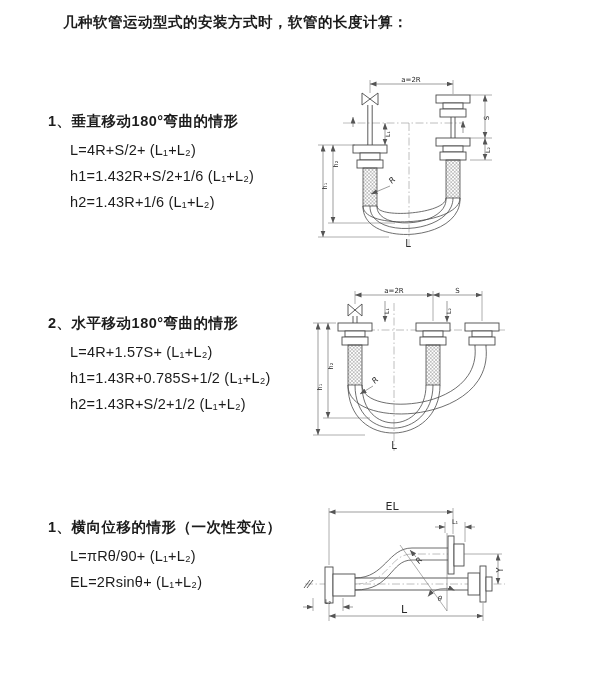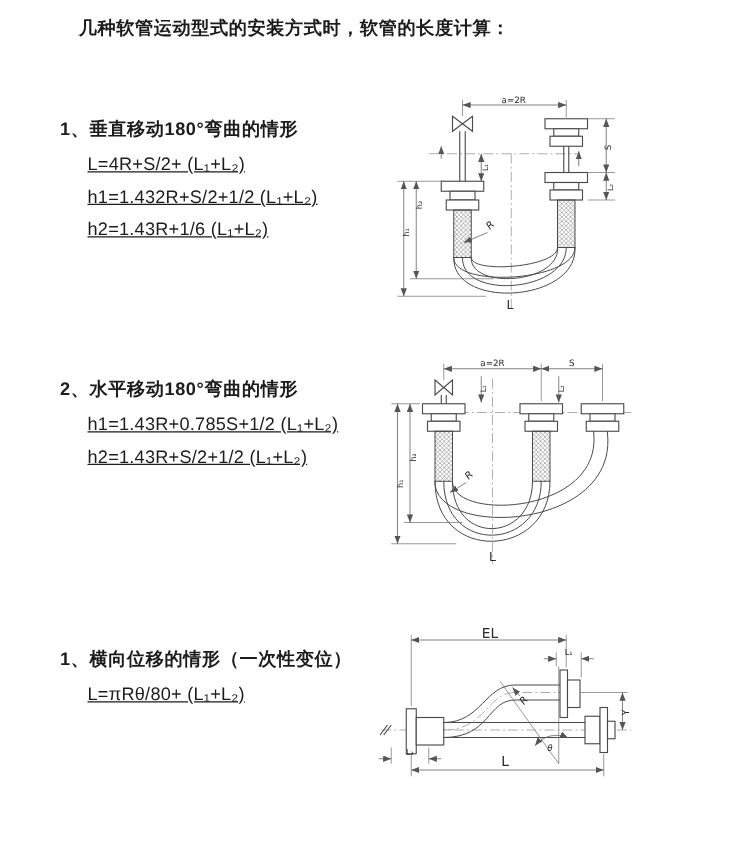--- a/index.html
+++ b/index.html
@@ -7,58 +7,60 @@
     width:600px;height:675px;position:relative;background:#ffffff;
     font-family:"Liberation Sans","DejaVu Sans",sans-serif;color:#1c1c1c;
     overflow:hidden;
   }
   .title{
     position:absolute;left:34px;top:13px;font-size:14.5px;font-weight:bold;
     letter-spacing:0.5px;white-space:nowrap;margin-left:29px;
   }
   .sec{position:absolute;left:48px;}
   .sec .heading{font-size:14.5px;font-weight:bold;letter-spacing:0.5px;height:18px;white-space:nowrap;}
-  .formulas{margin:7px 0 0 22px;text-decoration:underline;}
+  .formulas{margin:7px 0 0 22px;}
   .formula{font-size:14.5px;line-height:26px;height:26px;white-space:nowrap;letter-spacing:0.2px;}
   .dwg{position:absolute;}
   svg{display:block;}
   svg text{fill:#2a2a2a;font-family:"DejaVu Sans",sans-serif;}
   .ln{stroke:#4a4a4a;stroke-width:0.9;fill:none;}
   .fit{stroke:#4a4a4a;stroke-width:0.9;fill:#ffffff;}
   .dim{stroke:#5a5a5a;stroke-width:0.6;fill:none;}
   .ext{stroke:#6a6a6a;stroke-width:0.55;fill:none;}
   .cl{stroke:#8a8a8a;stroke-width:0.55;fill:none;stroke-dasharray:8 2.5 1.5 2.5;}
   .hose{stroke:#4a4a4a;stroke-width:0.8;fill:none;}
 </style>
 </head>
 <body>
 
 <div class="title">几种软管运动型式的安装方式时，软管的长度计算：</div>
 
-<div class="sec" style="top:94px">
+<div class="sec" style="top:112px">
   <div class="heading">1、垂直移动180°弯曲的情形</div>
   <div class="formulas">
     <div class="formula">L=4R+S/2+ (L₁+L₂)</div>
-    <div class="formula">h1=1.432R+S/2+1/2 (L₁+L₂)</div>
+    <div class="formula">h1=1.432R+S/2+1/6 (L₁+L₂)</div>
     <div class="formula">h2=1.43R+1/6 (L₁+L₂)</div>
   </div>
 </div>
 
-<div class="sec" style="top:302px">
+<div class="sec" style="top:314px">
   <div class="heading">2、水平移动180°弯曲的情形</div>
   <div class="formulas">
+    <div class="formula">L=4R+1.57S+ (L₁+L₂)</div>
     <div class="formula">h1=1.43R+0.785S+1/2 (L₁+L₂)</div>
     <div class="formula">h2=1.43R+S/2+1/2 (L₁+L₂)</div>
   </div>
 </div>
 
 <div class="sec" style="top:518px">
   <div class="heading">1、横向位移的情形（一次性变位）</div>
   <div class="formulas">
-    <div class="formula">L=πRθ/80+ (L₁+L₂)</div>
+    <div class="formula">L=πRθ/90+ (L₁+L₂)</div>
+    <div class="formula">EL=2Rsinθ+ (L₁+L₂)</div>
   </div>
 </div>
 
 <svg class="dwg" style="left:313px;top:72px" width="285" height="190" viewBox="0 0 285 190">
   <defs>
     <marker id="d1a" markerUnits="userSpaceOnUse" markerWidth="8" markerHeight="6" refX="6.5" refY="2.5" orient="auto-start-reverse">
       <path d="M0,0 L6.5,2.5 L0,5 Z" fill="#555"></path>
     </marker>
     <pattern id="d1h" width="3.5" height="3.5" patternUnits="userSpaceOnUse">
       <path d="M0,3.5 L3.5,0 M0,0 L3.5,3.5" stroke="#808080" stroke-width="0.45"></path>

